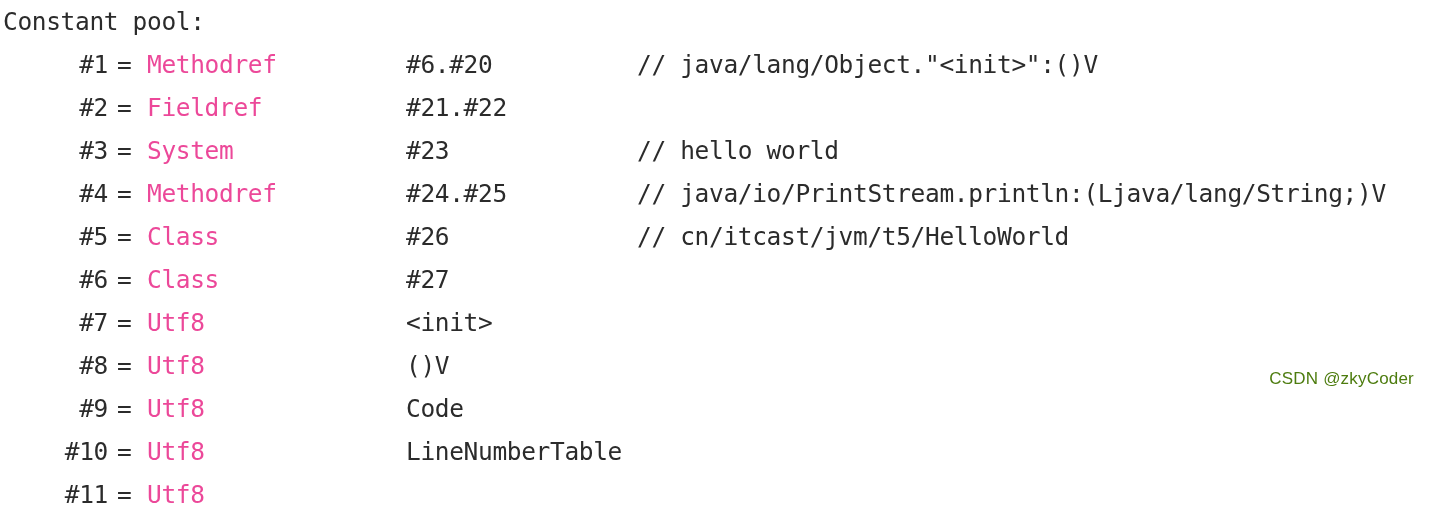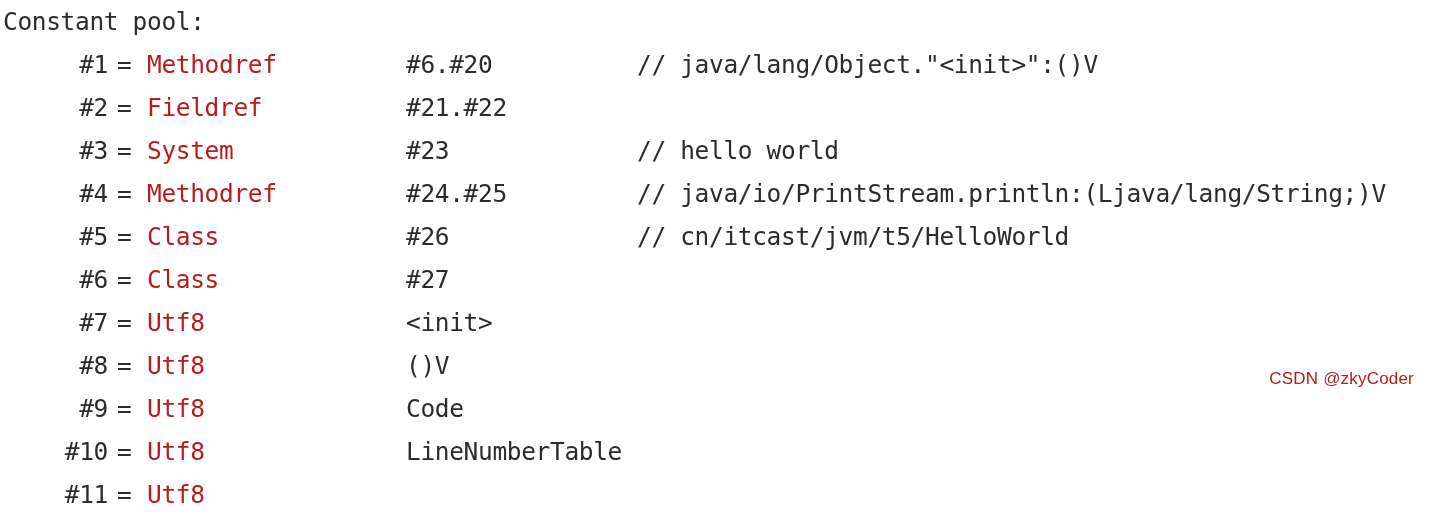--- a/index.html
+++ b/index.html
@@ -63,21 +63,21 @@
     position: absolute;
     left: 117px;
     white-space: pre;
     color: #2b2b2b;
   }
 
   .cp-tag {
     position: absolute;
     left: 147px;
     white-space: pre;
-    color: #b91c1c;
+    color: #ec4899;
   }
 
   .cp-ref {
     position: absolute;
     left: 406px;
     white-space: pre;
     color: #2b2b2b;
   }
 
   .cp-comment {
@@ -87,21 +87,21 @@
     color: #2b2b2b;
   }
 
   .watermark {
     position: absolute;
     right: 16px;
     bottom: 6px;
     font-family: "Liberation Sans", sans-serif;
     font-size: 17px;
     line-height: 20px;
-    color: #b91c1c;
+    color: #4d7c0f;
     letter-spacing: 0.2px;
     white-space: pre;
     user-select: none;
   }
 </style>
 </head>
 <body>
 
 <div class="javap-output">
 

